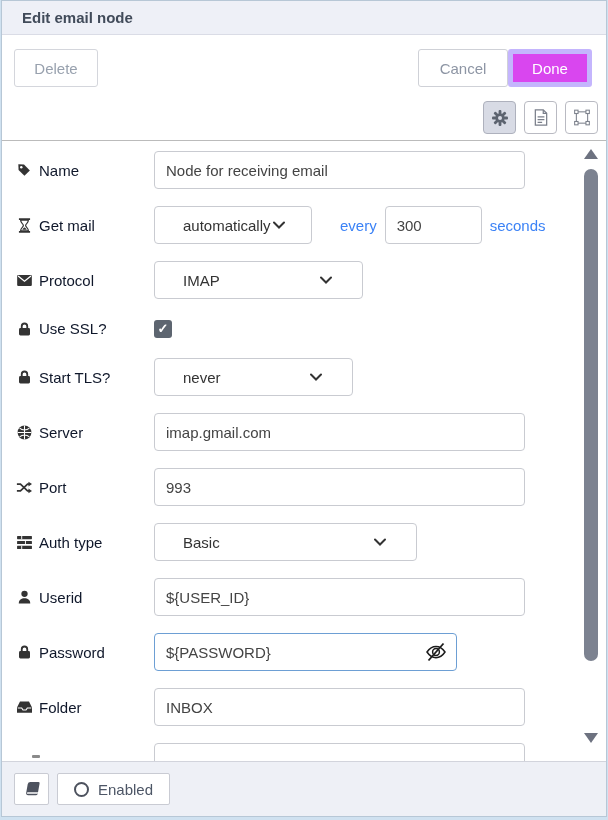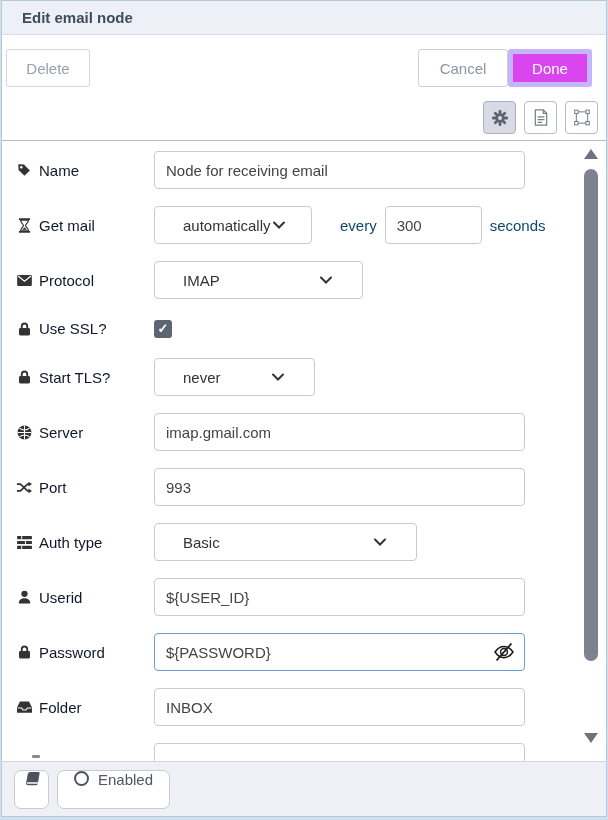--- a/index.html
+++ b/index.html
@@ -9,21 +9,21 @@
     border:1px solid #b7c7d6;display:flex;flex-direction:column;}
 
   
   .hdr{height:34px;background:#eef0f7;border-bottom:1px solid #dadce6;
     font-size:15px;font-weight:bold;color:#414b5a;line-height:33px;padding-left:20px;flex:none;}
 
   
   .toolbar{height:62px;position:relative;flex:none;background:#fff;}
   .btn{position:absolute;top:14px;height:38px;border-radius:3px;font-size:15px;
     display:flex;align-items:center;justify-content:center;cursor:pointer;}
-  .btn-delete{left:4px;width:84px;background:#fff;border:1px solid #d4d6dc;color:#98a1ae;}
+  .btn-delete{left:12px;width:84px;background:#fff;border:1px solid #d4d6dc;color:#98a1ae;}
   .btn-cancel{right:98px;width:90px;background:#fff;border:1px solid #cfd1d7;color:#8d95a4;}
   .btn-done{right:14px;width:84px;background:#d946ef;border:5px solid #c4b5fd;color:#fff;text-align:right;}
 
   
   .tabbar{height:44px;position:relative;flex:none;border-bottom:1px solid #bbb;}
   .tab{position:absolute;left:0;top:3px;bottom:-1px;width:242px;background:#fff;
     border:1px solid #9b9ca4;border-bottom:none;border-radius:5px 5px 0 0;
     display:flex;align-items:center;gap:8px;padding-left:14px;
     font-size:15px;font-weight:bold;color:#4d5466;}
   .tab-btns{position:absolute;right:8px;top:4px;display:flex;gap:8px;}
@@ -37,46 +37,46 @@
   .row.cbrow{height:25px;}
   .lbl{width:138px;display:flex;align-items:center;gap:7px;color:#0f172a;
     font-size:15px;flex:none;}
   .licon{width:16px;height:16px;display:flex;align-items:center;justify-content:center;flex:none;}
   input.txt{height:38px;border:1px solid #c9cbd1;border-radius:4px;padding:0 11px;
     font-size:15px;color:#444;font-family:"Liberation Sans",sans-serif;outline:none;background:#fff;}
   .w-full{width:371px;}
   .sel{height:38px;border:1px solid #c9cbd1;border-radius:4px;background:#fff;
     display:flex;align-items:center;justify-content:space-between;
     padding:0 28px;font-size:15px;color:#333;cursor:pointer;}
-  .inl{font-size:15px;color:#0c4a6e;}
+  .inl{font-size:15px;color:#3b82f6;}
   .cb{width:18px;height:18px;background:#5d6570;border-radius:3px;color:#fff;
     font-size:13px;font-weight:bold;display:flex;align-items:center;justify-content:center;cursor:pointer;}
-  .pwwrap{position:relative;width:371px;}
+  .pwwrap{position:relative;width:303px;}
   .pwwrap input{width:100%;border-color:#6d9fd4;}
   .eye{position:absolute;right:9px;top:8px;cursor:pointer;}
   .partial{margin-bottom:0;align-items:flex-start;}
   .partial .stub{width:371px;height:38px;border:1px solid #c9cbd1;border-radius:4px;background:#fff;}
   .partial-dash{width:8px;height:3px;background:#8a8a8a;border-radius:1px;margin:12px 0 0 16px;}
 
   
   .sbar{position:absolute;top:4px;right:5px;width:20px;bottom:2px;}
   .sb-up{position:absolute;top:4px;left:3px;width:0;height:0;
     border-left:7px solid transparent;border-right:7px solid transparent;
     border-bottom:10px solid #6d7280;cursor:pointer;}
   .sb-thumb{position:absolute;top:24px;left:3px;width:14px;height:492px;
     border-radius:7px;background:#7c8290;cursor:pointer;}
   .sb-down{position:absolute;top:588px;left:3px;width:0;height:0;
     border-left:7px solid transparent;border-right:7px solid transparent;
     border-top:10px solid #6d7280;cursor:pointer;}
 
   
   .ftr{height:55px;flex:none;background:#eef0f6;border-top:1px solid #d2d4dc;
     display:flex;align-items:center;padding-left:12px;gap:8px;}
-  .ft-btn{height:39px;border:1px solid #c9cbd3;border-radius:7px;background:#fff;
-    display:flex;justify-content:center;cursor:pointer;}
+  .ft-btn{height:32px;border:1px solid #c9cbd3;border-radius:2px;background:#fff;
+    display:flex;align-items:center;justify-content:center;cursor:pointer;}
   .ft-book{width:35px;}
   .ft-enabled{padding:0 16px;gap:9px;font-size:15px;color:#4d5666;}
   .circle{width:15px;height:15px;border:2px solid #4d525e;border-radius:50%;}
 </style>
 </head>
 <body>
 
 <div class="dialog">
 
   <div class="hdr">Edit email node</div>
@@ -203,21 +203,21 @@
     <div class="row">
       <div class="lbl">
         <span class="licon">
           <svg width="11" height="14" viewBox="0 0 12 14">
               <rect y="6" width="12" height="8" rx="1.5" fill="#333"></rect>
               <path d="M3 6V4a3 3 0 0 1 6 0v2" stroke="#333" stroke-width="2" fill="none"></path>
             </svg>
         </span>
         <span>Start TLS?</span>
       </div>
-      <div class="sel" style="width:161px">
+      <div class="sel" style="width:199px">
         <span>never</span>
         <span class="licon">
           <svg width="12" height="8" viewBox="0 0 12 7" fill="none" stroke="#333" stroke-width="2" stroke-linecap="round">
               <path d="M1 1l5 5 5-5"></path>
             </svg>
         </span>
       </div>
     </div>
 
     <div class="row">

